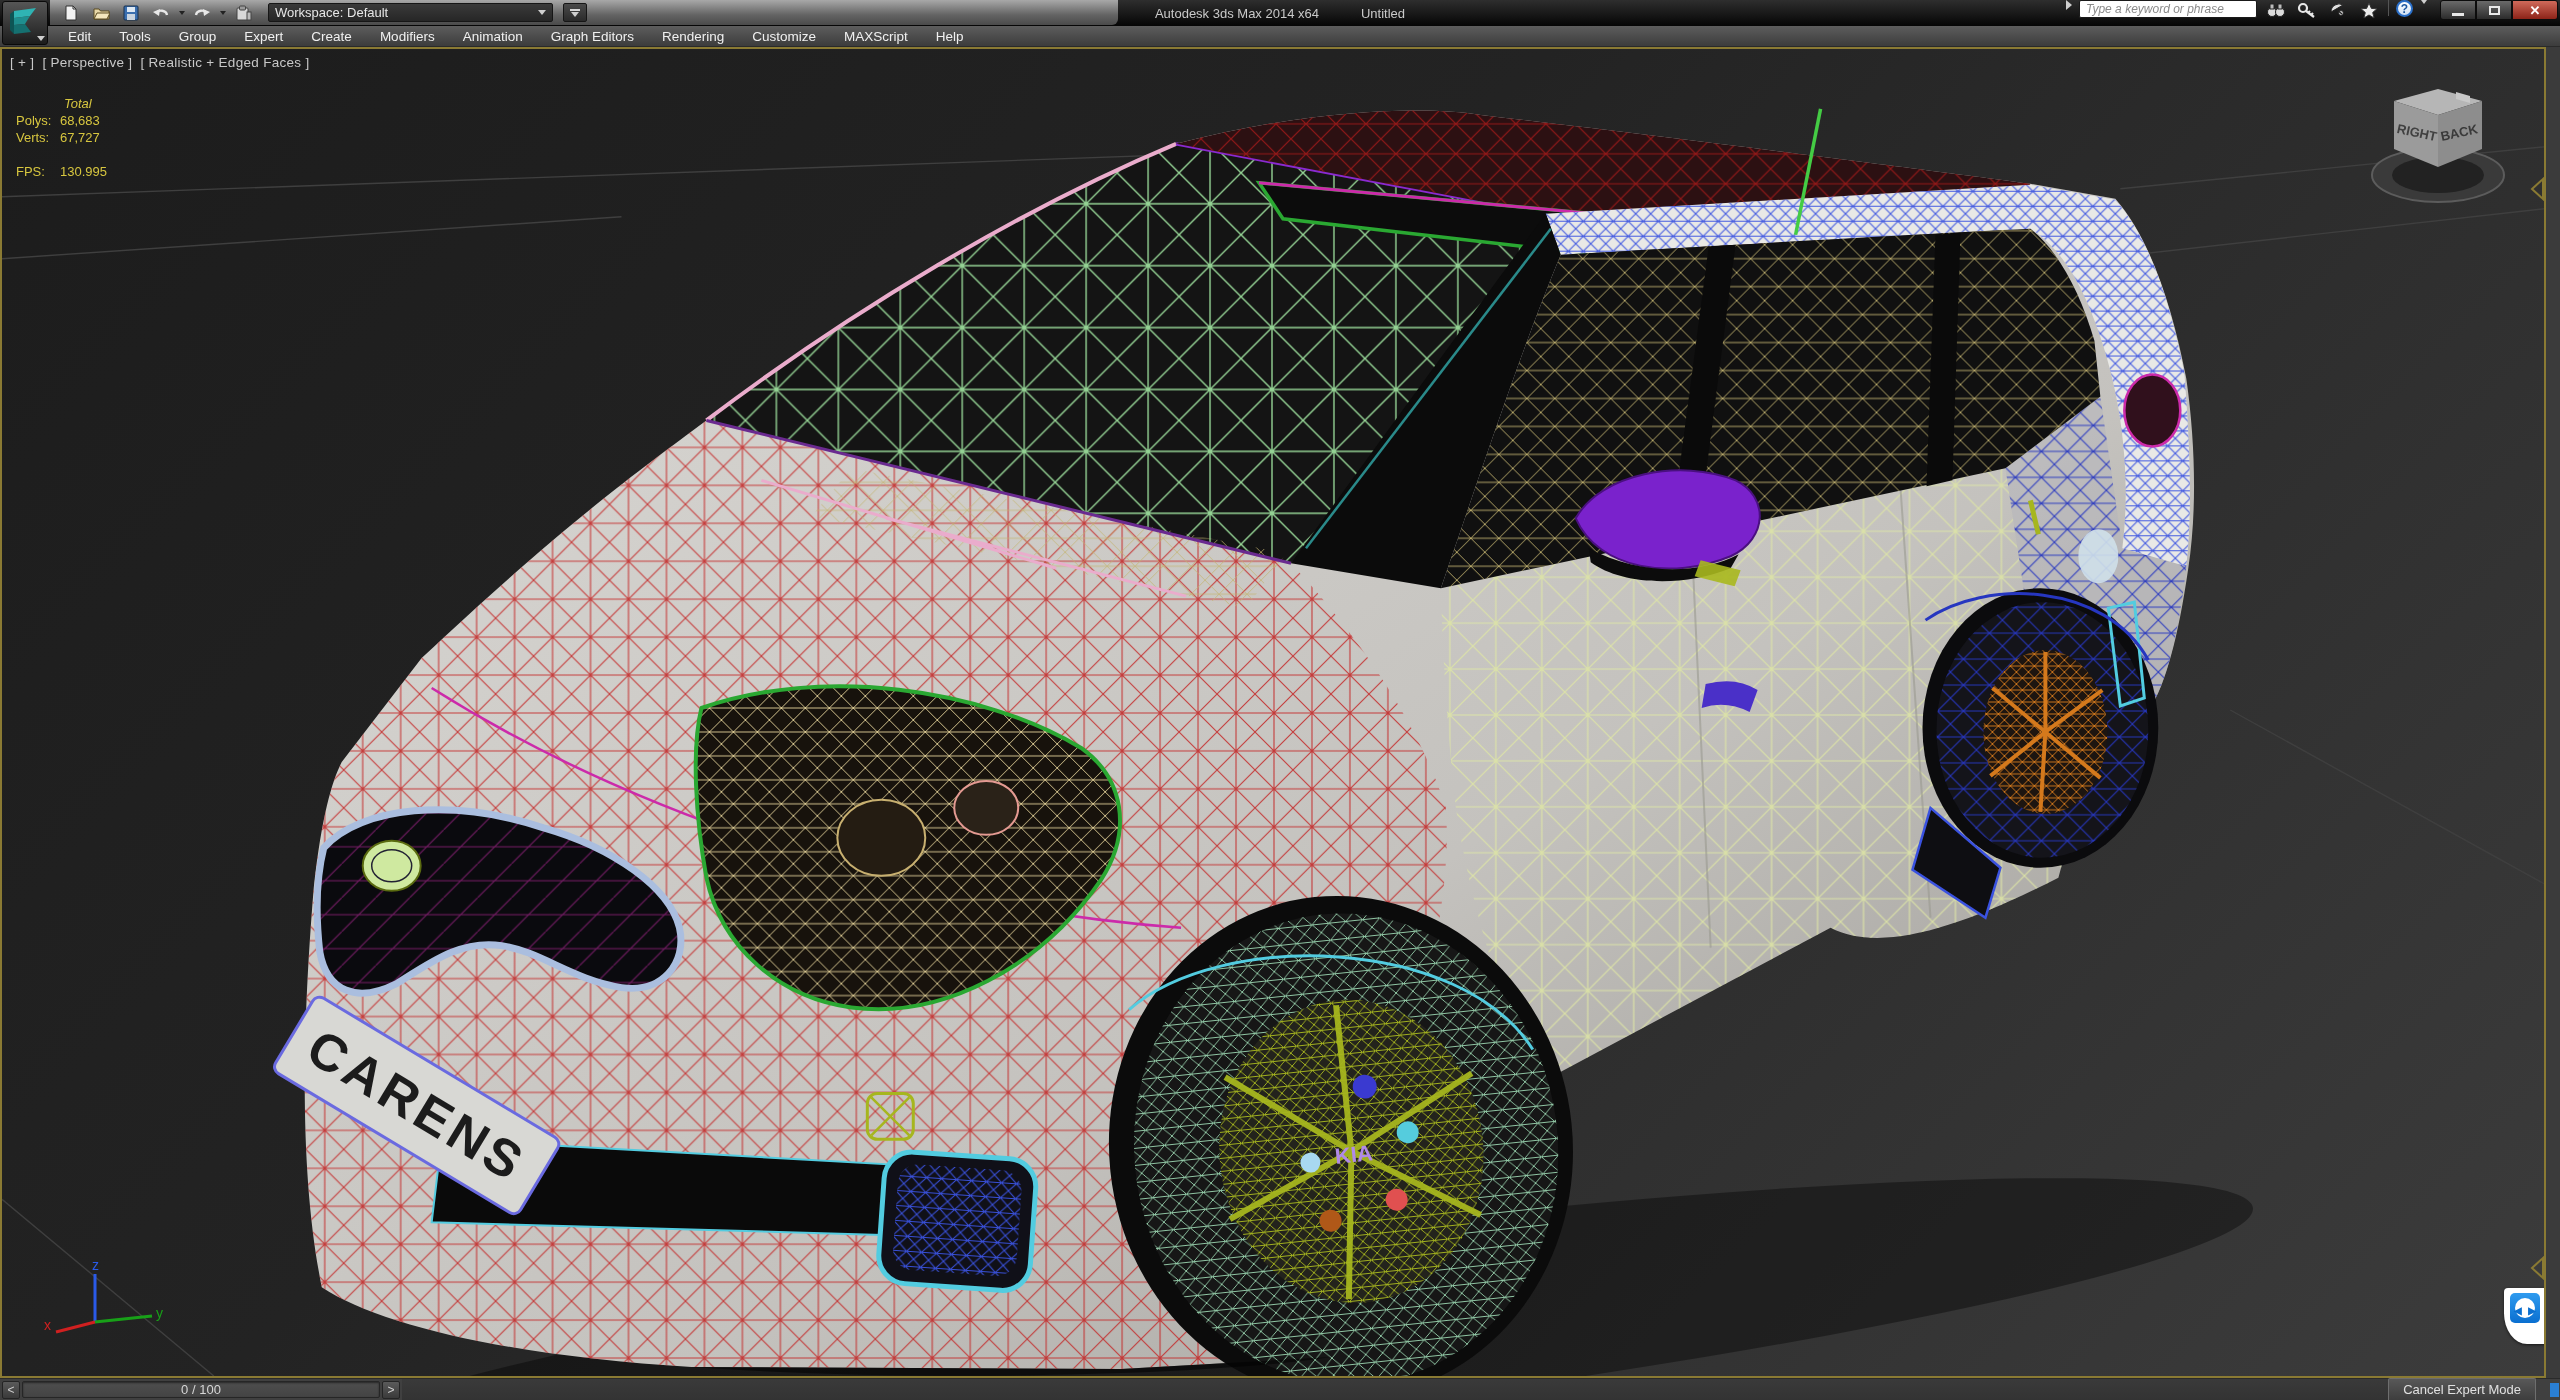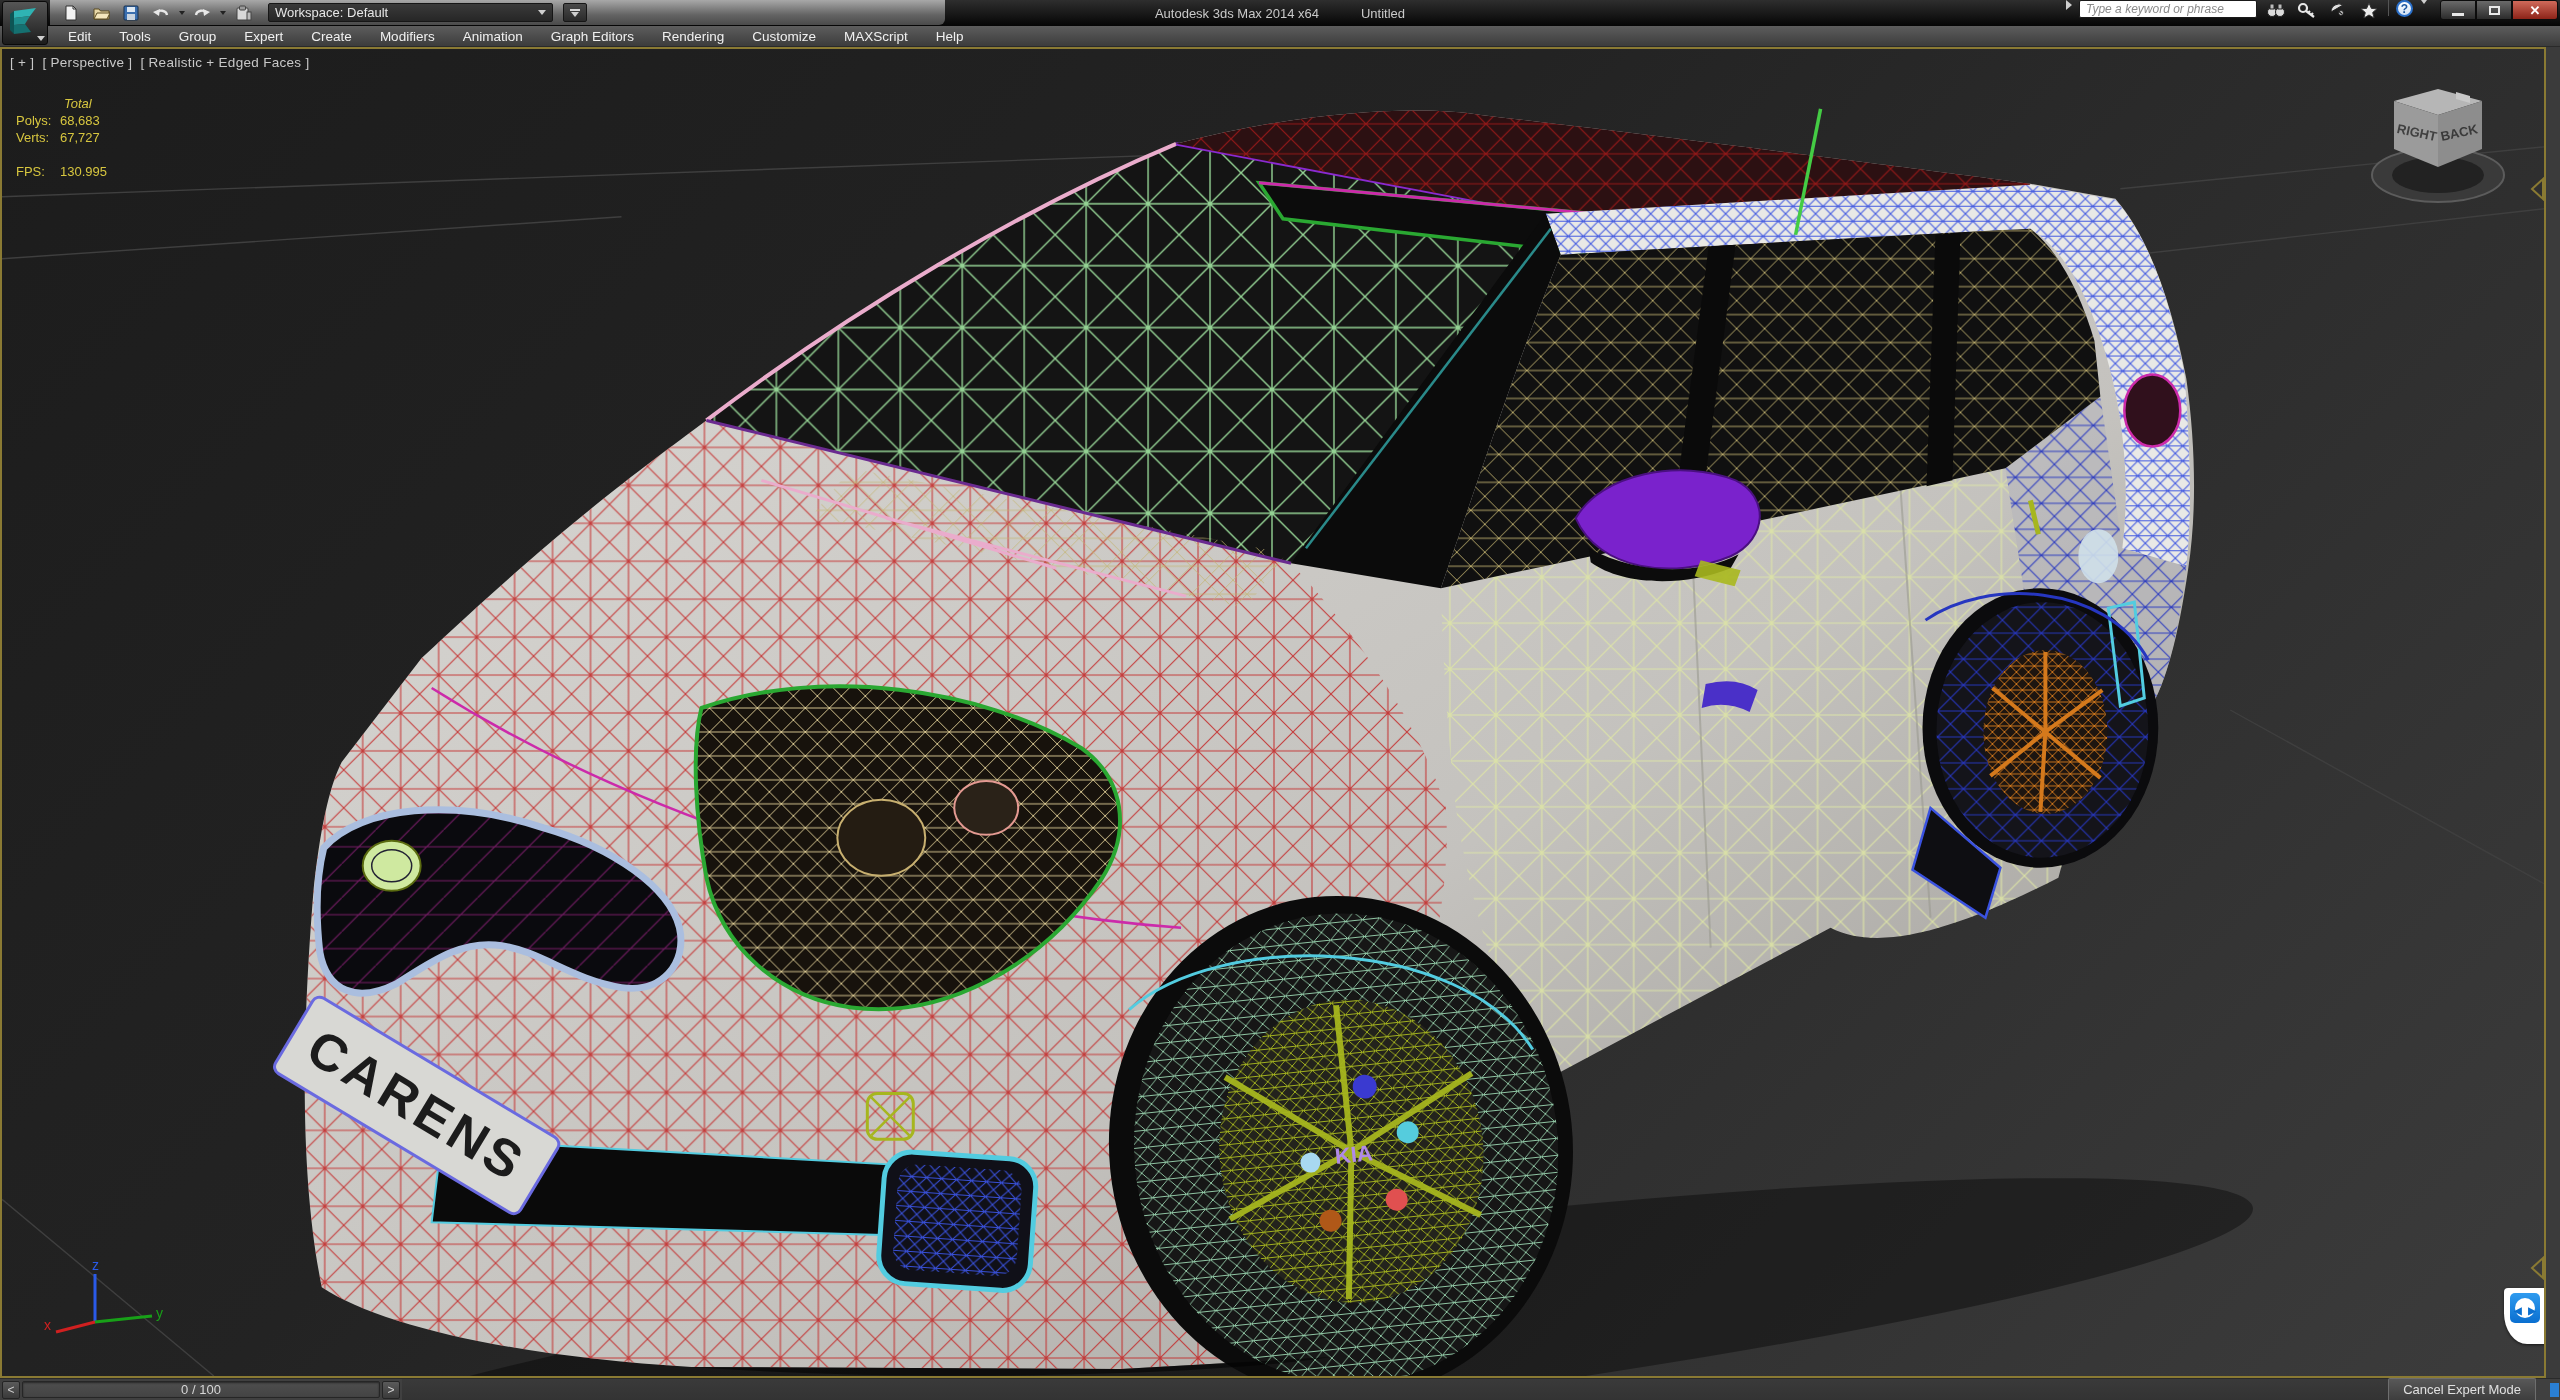--- a/index.html
+++ b/index.html
@@ -9,21 +9,21 @@
 
   
   .titlebar { height:26px; background:linear-gradient(#2e2e2e,#050505);
               position:relative; display:flex; align-items:center; flex:0 0 auto; }
   .logo-btn { position:absolute; left:2px; top:1px; width:46px; height:44px; z-index:5;
               background:linear-gradient(#565656,#1c1c1c); border:1px solid #0a0a0a;
               border-radius:3px; display:flex; align-items:center; justify-content:center; }
   .logo-caret { position:absolute; right:2px; bottom:3px; width:0; height:0;
               border-left:4px solid transparent; border-right:4px solid transparent;
               border-top:5px solid #cfcfcf; }
-  .qat { position:absolute; left:50px; top:0; height:25px; width:895px;
+  .qat { position:absolute; left:50px; top:0; height:25px; width:1068px;
          background:linear-gradient(#a8a8a8,#636363 60%,#4a4a4a);
          border-radius:0 0 6px 0; display:flex; align-items:center; gap:4px; padding:0 8px; }
   .qat-btn { width:26px; height:21px; display:flex; align-items:center; justify-content:center;
              border-radius:2px; }
   .mini-caret { width:0; height:0; border-left:3px solid transparent;
                 border-right:3px solid transparent; border-top:4px solid #222; margin-left:1px; }
   .workspace { height:19px; width:285px; margin-left:8px; background:linear-gradient(#3a3a3a,#262626);
                border:1px solid #161616; border-radius:2px; color:#e6e6e6; font-size:13px;
                display:flex; align-items:center; padding:0 6px; gap:6px; }
   .workspace .spacer { flex:1; }

